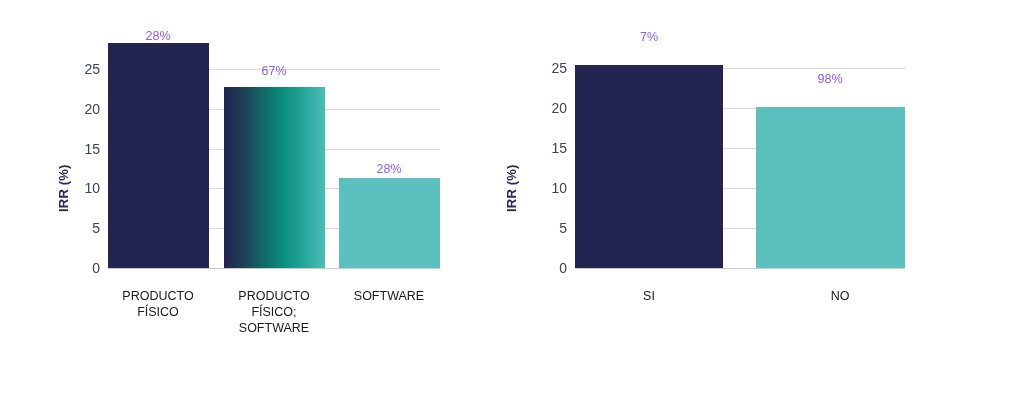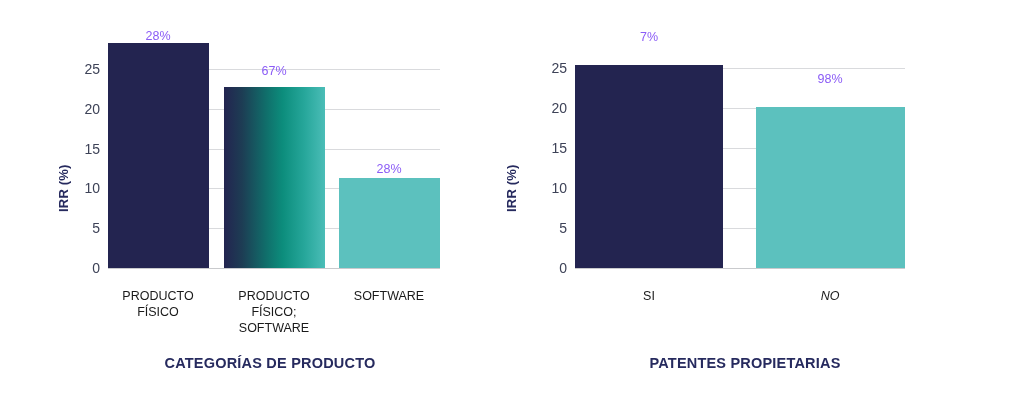--- a/index.html
+++ b/index.html
@@ -201,21 +201,20 @@
 
     <div class="cat-labels">
       <div class="cat-label" style="left:158px; top:288px;">PRODUCTO
 FÍSICO</div>
       <div class="cat-label" style="left:274px; top:288px;">PRODUCTO
 FÍSICO;
 SOFTWARE</div>
       <div class="cat-label" style="left:389px; top:288px;">SOFTWARE</div>
     </div>
 
-    <div class="chart-title" style="left:270px; top:355px;">CATEGORÍAS DE PRODUCTO</div>
   </div>
 
   <div class="panel" id="panel-right">
 
     <div class="axis-title-y" style="left:24px; top:212px;">IRR (%)</div>
 
     <div class="plot" style="left:95px; top:55px; width:330px; height:213px;">
 
       <div class="gridlines">
         <div class="gridline" style="top:213px;"></div>
@@ -241,21 +240,20 @@
       <div class="tick-label" style="top:92.8px;">15</div>
       <div class="tick-label" style="top:52.8px;">20</div>
       <div class="tick-label" style="top:12.7px;">25</div>
     </div>
 
     <div class="value-label" style="left:169px; top:30px;">7%</div>
     <div class="value-label" style="left:350px; top:72px;">98%</div>
 
     <div class="cat-labels">
       <div class="cat-label" style="left:169px; top:288px;">SI</div>
-      <div class="cat-label" style="left:350px; top:288px;font-style:italic;">NO</div>
+      <div class="cat-label" style="left:360px; top:288px;">NO</div>
       <div class="cat-label-clipped" style="left:169px; top:305px; width:40px;">···</div>
       <div class="cat-label-clipped" style="left:350px; top:305px; width:40px;">···</div>
     </div>
 
-    <div class="chart-title" style="left:265px; top:355px;">PATENTES PROPIETARIAS</div>
   </div>
 
 </div>
 
 </body></html>

